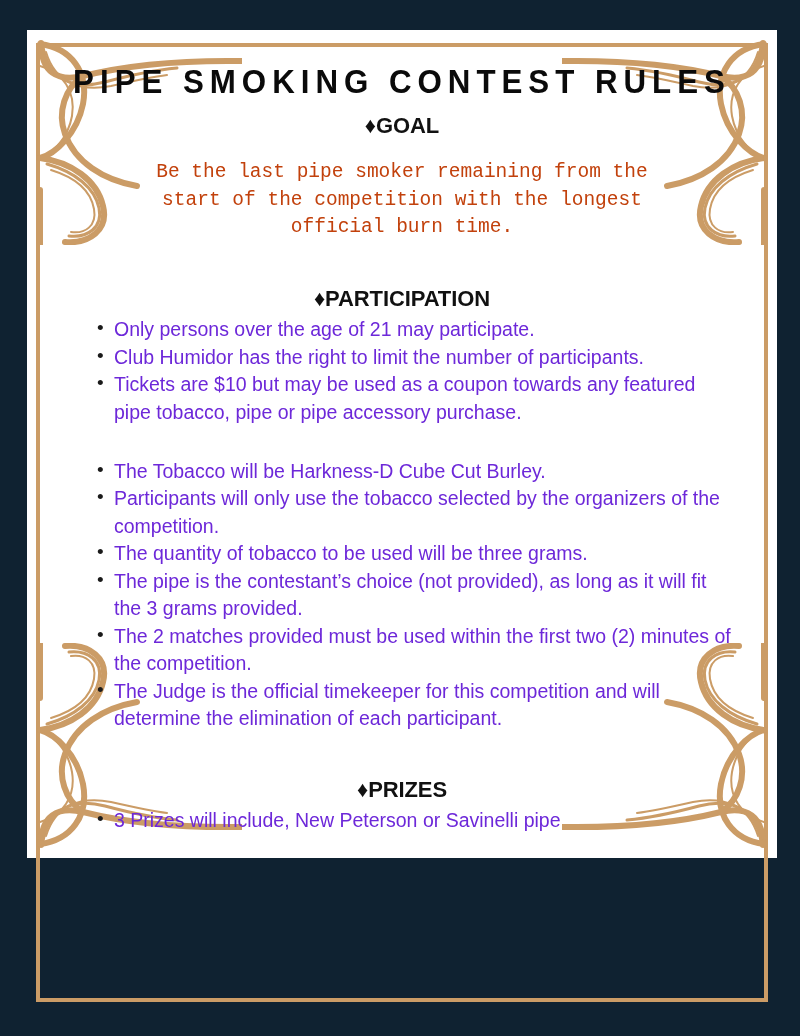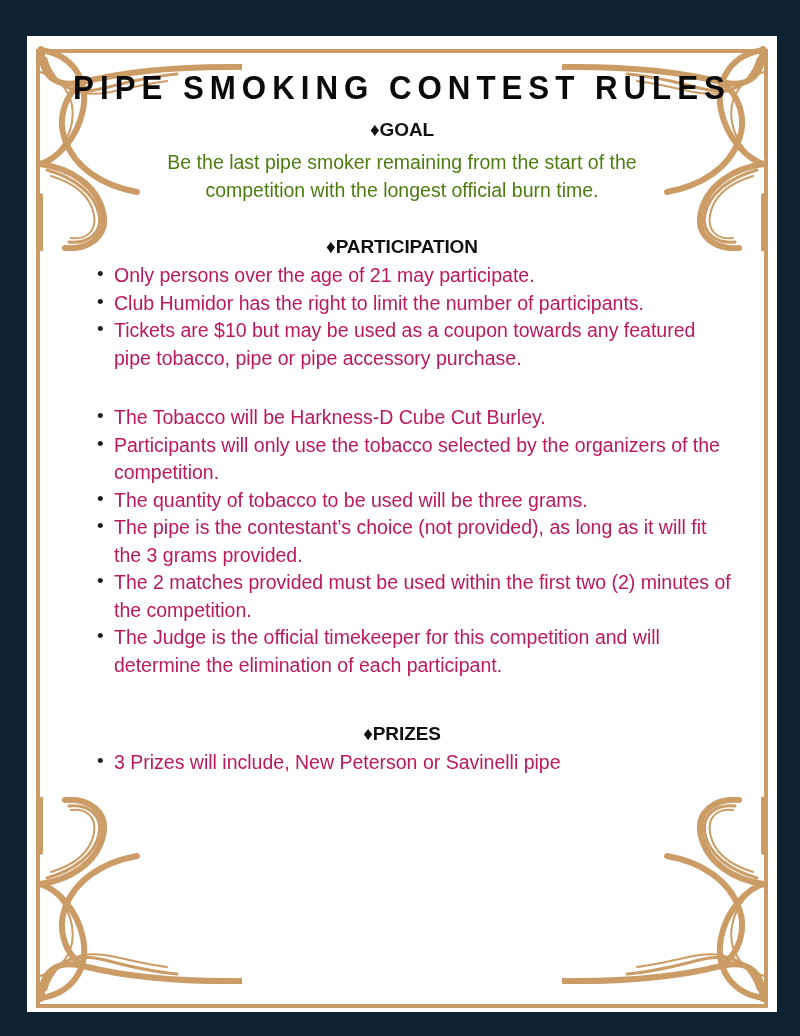--- a/index.html
+++ b/index.html
@@ -11,23 +11,23 @@
     height: 1036px;
     background: #0f2231;
     font-family: "Liberation Sans", sans-serif;
     overflow: hidden;
   }
 
   
   #poster {
     position: absolute;
     left: 27px;
-    top: 36px;
+    top: 30px;
     width: 750px;
-    height: 976px;
+    height: 828px;
     background: #ffffff;
   }
 
   
   .rule {
     position: absolute;
     background: #cb9c66;
   }
   .rule-top    { left: 9px;  top: 13px;  width: 732px; height: 4px; }
   .rule-bottom { left: 9px;  top: 968px; width: 732px; height: 4px; }
@@ -67,47 +67,48 @@
     color: #0a0a0a;
     transform: scaleX(0.92);
     white-space: nowrap;
   }
 
   .section { margin: 0; }
 
   .section-heading {
     margin: 0;
     text-align: center;
-    font-size: 19px;
+    font-size: 22px;
     font-weight: bold;
     color: #111111;
     letter-spacing: -0.1px;
   }
 
   .goal-text {
-    margin: 4px;
+    margin: 16px;
     padding: 4px 100px 0 100px;
     text-align: center;
     font-size: 19.5px;
     line-height: 1.42;
-    color: #4d7c0f;
+    color: #c2410c;
+    font-family: Liberation Mono, monospace;
   }
 
   ul.rules {
     list-style: none;
     margin: 0;
     padding: 0;
   }
   ul.rules li {
     position: relative;
     margin: 0;
     padding: 0 40px 0 87px;
     font-size: 19.5px;
     line-height: 1.41;
-    color: #be185d;
+    color: #6d28d9;
   }
   ul.rules li::before {
     content: "\2022";
     position: absolute;
     left: 70px;
     top: -1px;
     font-size: 19px;
     color: #1a1a1a;
   }
 

